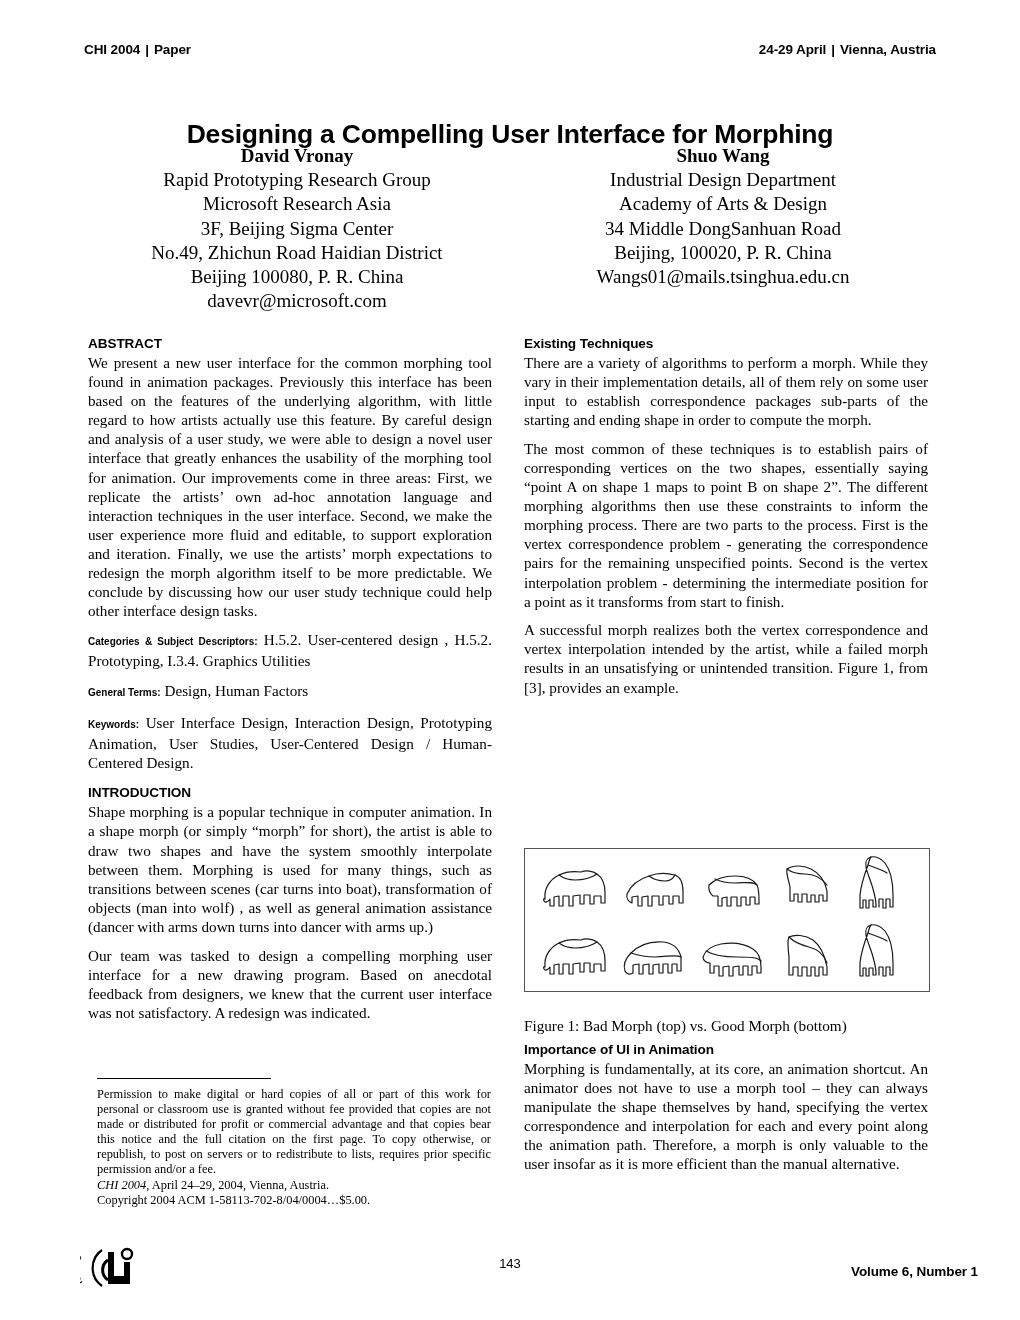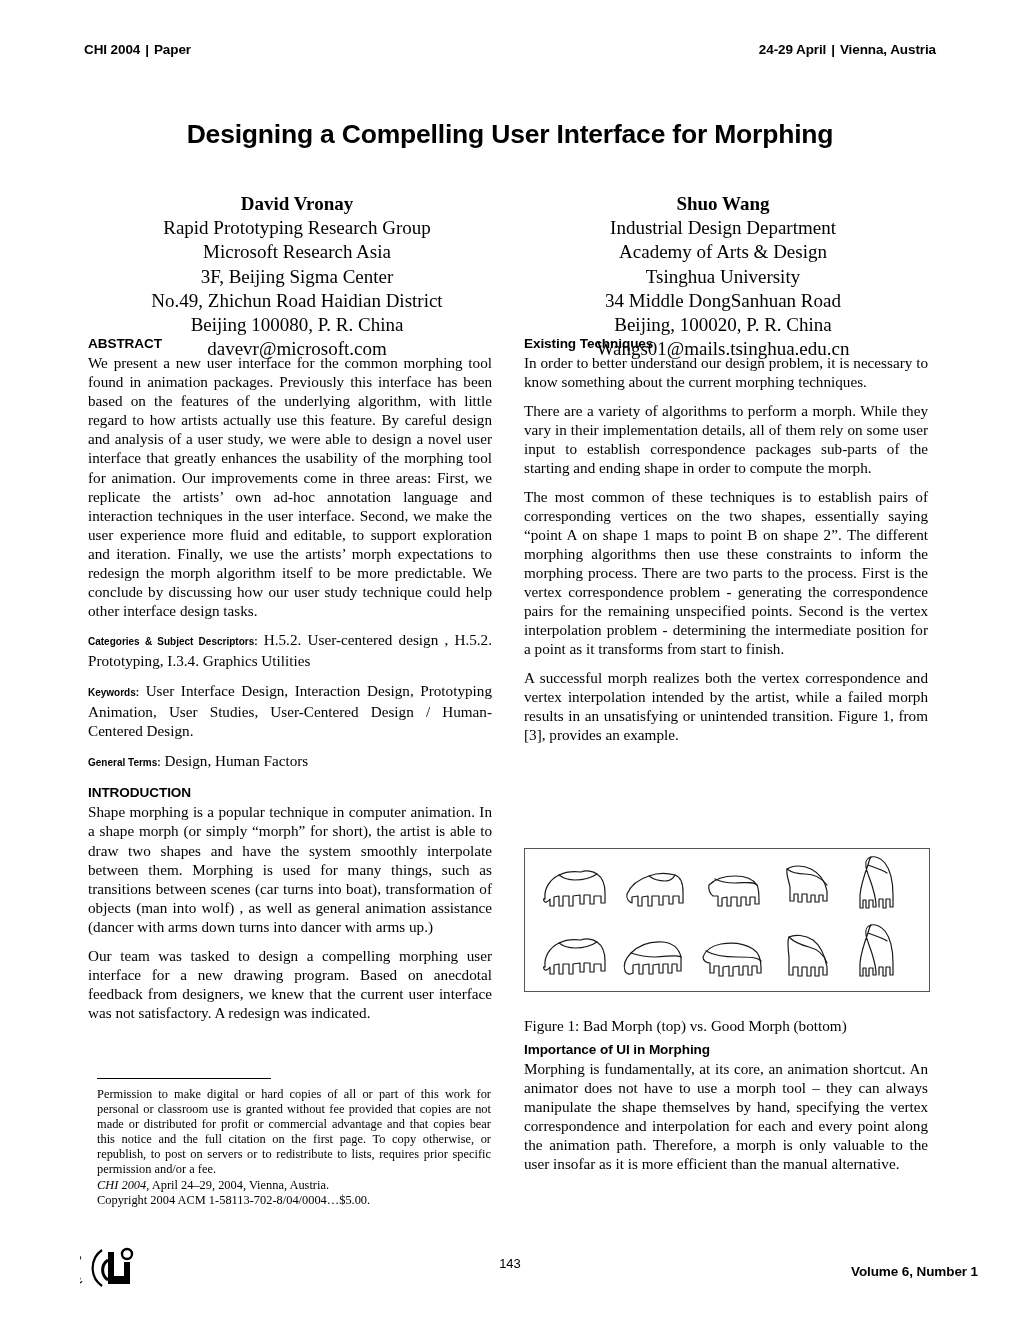--- a/index.html
+++ b/index.html
@@ -59,21 +59,20 @@
     left: 84px;
     top: 144px;
     width: 852px;
     display: flex;
   }
   .author-col {
     width: 50%;
     text-align: center;
     font-size: 19px;
     line-height: 24.2px;
-    margin-top: 48px;
   }
   .author-col .aname {
     font-weight: bold;
   }
   
   .col {
     position: absolute;
     top: 336px;
     width: 404px;
     font-size: 15.2px;
@@ -205,54 +204,52 @@
       <div>Microsoft Research Asia</div>
       <div>3F, Beijing Sigma Center</div>
       <div>No.49, Zhichun Road Haidian District</div>
       <div>Beijing 100080, P. R. China</div>
       <div>davevr@microsoft.com</div>
     </div>
     <div class="author-col">
       <div class="aname">Shuo Wang</div>
       <div>Industrial Design Department</div>
       <div>Academy of Arts &amp; Design</div>
-      <div>Tsinghua University</div>
       <div>34 Middle DongSanhuan Road</div>
       <div>Beijing, 100020, P. R. China</div>
       <div>Wangs01@mails.tsinghua.edu.cn</div>
     </div>
   </div>
 
   <div class="col col-left">
 
     <h2 class="sec">ABSTRACT</h2>
     <p class="body">We present a new user interface for the common morphing tool found in animation packages. Previously this interface has been based on the features of the underlying algorithm, with little regard to how artists actually use this feature. By careful design and analysis of a user study, we were able to design a novel user interface that greatly enhances the usability of the morphing tool for animation. Our improvements come in three areas:  First, we replicate the artists’ own ad-hoc annotation language and interaction techniques in the user interface. Second, we make the user experience more fluid and editable, to support exploration and iteration. Finally, we use the artists’ morph expectations to redesign the morph algorithm itself to be more predictable. We conclude by discussing how our user study technique could help other interface design tasks.</p>
 
     <p class="meta just"><span class="runin">Categories &amp; Subject Descriptors:</span> <span>H.5.2. User-centered design , H.5.2. Prototyping, I.3.4. Graphics Utilities</span></p>
 
+    <p class="meta"><span class="runin">General Terms:</span> <span>Design, Human Factors</span></p>
+
     <p class="meta just"><span class="runin">Keywords:</span> <span>User Interface Design, Interaction Design, Prototyping Animation, User Studies, User-Centered Design / Human-Centered Design.</span></p>
-
-    <p class="meta"><span class="runin">General Terms:</span> <span>Design, Human Factors</span></p>
 
     <h2 class="sec spaced">INTRODUCTION</h2>
     <p class="body">Shape morphing is a popular technique in computer animation. In a shape morph (or simply “morph” for short), the artist is able to draw two shapes and have the system smoothly interpolate between them. Morphing is used for many things, such as transitions between scenes (car turns into boat), transformation of objects (man into wolf) , as well as general animation assistance (dancer with arms down turns into dancer with arms up.)</p>
     <p class="body">Our team was tasked to design a compelling morphing user interface for a new drawing program. Based on anecdotal feedback from designers, we knew that the current user interface was not satisfactory. A redesign was indicated.</p>
   </div>
 
   <div class="copyright">
     <div class="rule"></div>
     <p>Permission to make digital or hard copies of all or part of this work for personal or classroom use is granted without fee provided that copies are not made or distributed for profit or commercial advantage and that copies bear this notice and the full citation on the first page. To copy otherwise, or republish, to post on servers or to redistribute to lists, requires prior specific permission and/or a fee.</p>
     <p class="nj"><span class="ital">CHI 2004,</span><span> April 24–29, 2004, Vienna, Austria.</span></p>
     <p class="nj">Copyright 2004 ACM 1-58113-702-8/04/0004…$5.00.</p>
   </div>
 
   <div class="col col-right">
 
     <h2 class="sec">Existing Techniques</h2>
-    <p class="body">In order to better understand our design problem, it is necessary to know something about the current morphing techniques.</p>
     <p class="body">There are a variety of algorithms to perform a morph. While they vary in their implementation details, all of them rely on some user input to establish correspondence packages sub-parts of the starting and ending shape in order to compute the morph.</p>
     <p class="body">The most common of these techniques is to establish pairs of corresponding vertices on the two shapes, essentially saying “point A on shape 1 maps to point B on shape 2”. The different morphing algorithms then use these constraints to inform the morphing process. There are two parts to the process. First is the vertex correspondence problem - generating the correspondence pairs for the remaining unspecified points. Second is the vertex interpolation problem - determining the intermediate position for a point as it transforms from start to finish.</p>
     <p class="body">A successful morph realizes both the vertex correspondence and vertex interpolation intended by the artist, while a failed morph results in an unsatisfying or unintended transition. Figure 1, from [3], provides an example.</p>
   </div>
 
   <div class="figure-box">
     <svg width="404" height="142" viewBox="0 0 404 142">
       <g fill="none" stroke="#1a1a1a" stroke-width="1.2" stroke-linejoin="round" stroke-linecap="round">
 
         <g transform="translate(16,14)">
@@ -334,21 +331,21 @@
                    L27,46 L27,55 L24,55 L24,46 L20,46 L20,54"></path>
           <path d="M9,12 C14,14 22,16 28,20"></path>
         </g>
       </g>
     </svg>
   </div>
 
   <div class="figure-caption">Figure 1:  Bad Morph (top) vs. Good Morph (bottom)</div>
 
   <div style="position:absolute; left:524px; top:1042px; width:404px; font-size:15.2px; line-height:19.1px;">
-    <h2 class="sec">Importance of UI in Morphing</h2>
+    <h2 class="sec">Importance of UI in Animation</h2>
     <p class="body">Morphing is fundamentally, at its core, an animation shortcut. An animator does not have to use a morph tool – they can always manipulate the shape themselves by hand, specifying the vertex correspondence and interpolation for each and every point along the animation path. Therefore, a morph is only valuable to the user insofar as it is more efficient than the manual alternative.</p>
   </div>
 
   <div class="footer-logo">
     <svg width="62" height="52" viewBox="0 0 62 52">
       <defs>
         <path id="arcpath" d="M4,44 A24,24 0 0 1 30,6" fill="none"></path>
       </defs>
       <text font-family="'Liberation Sans', sans-serif" font-size="9" font-weight="bold" fill="#000">
         <textPath href="#arcpath" startOffset="2">letters</textPath>

